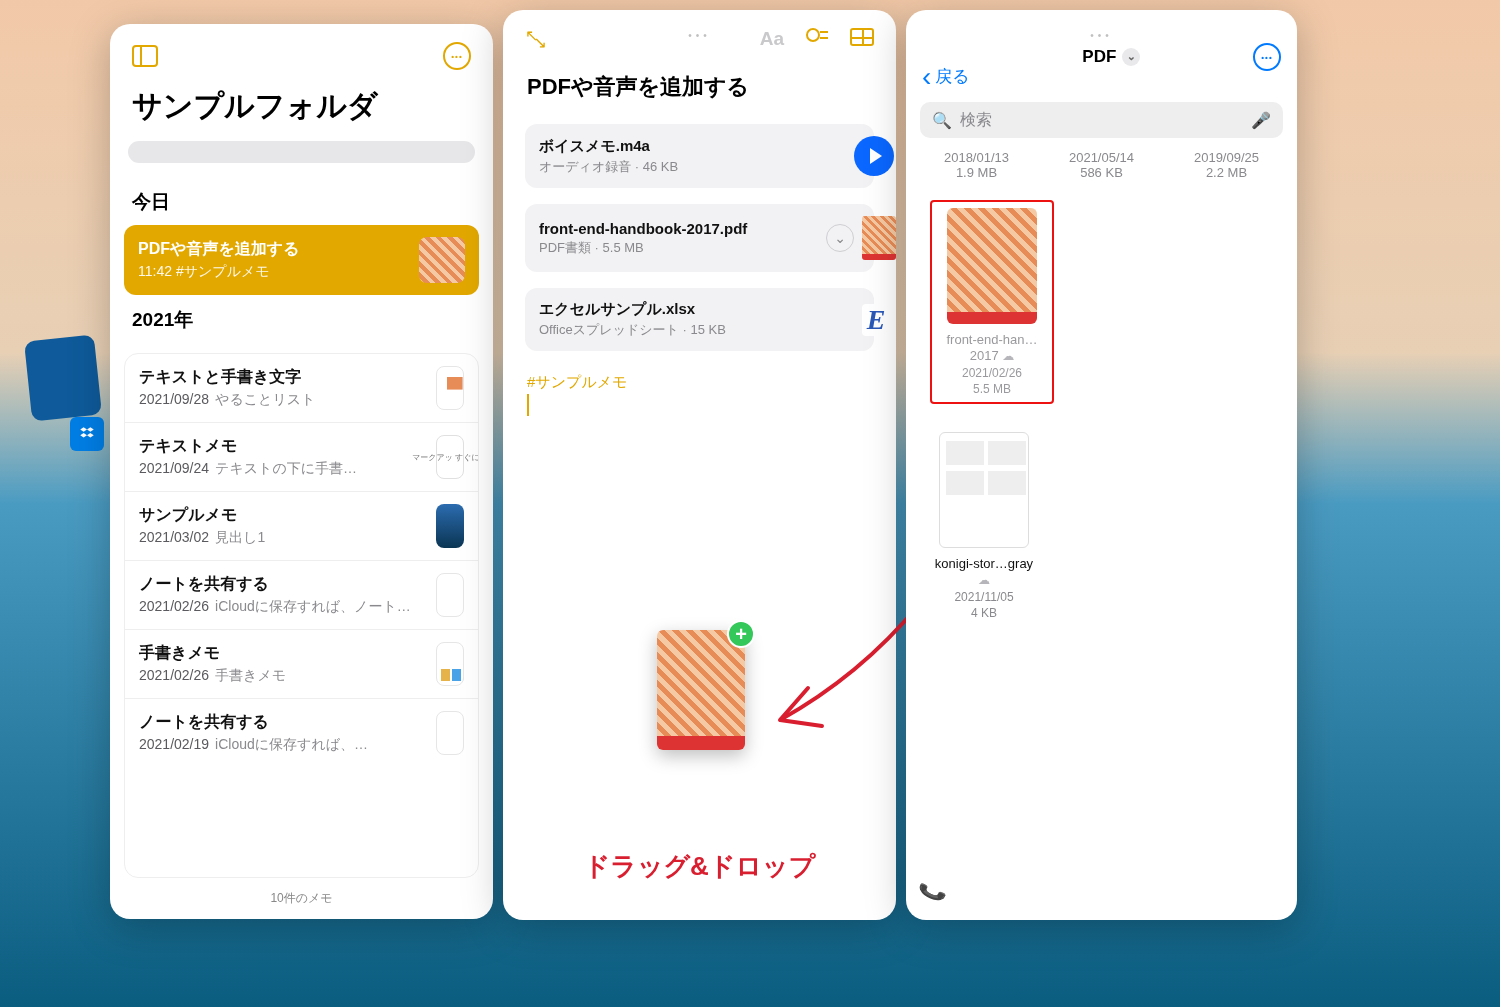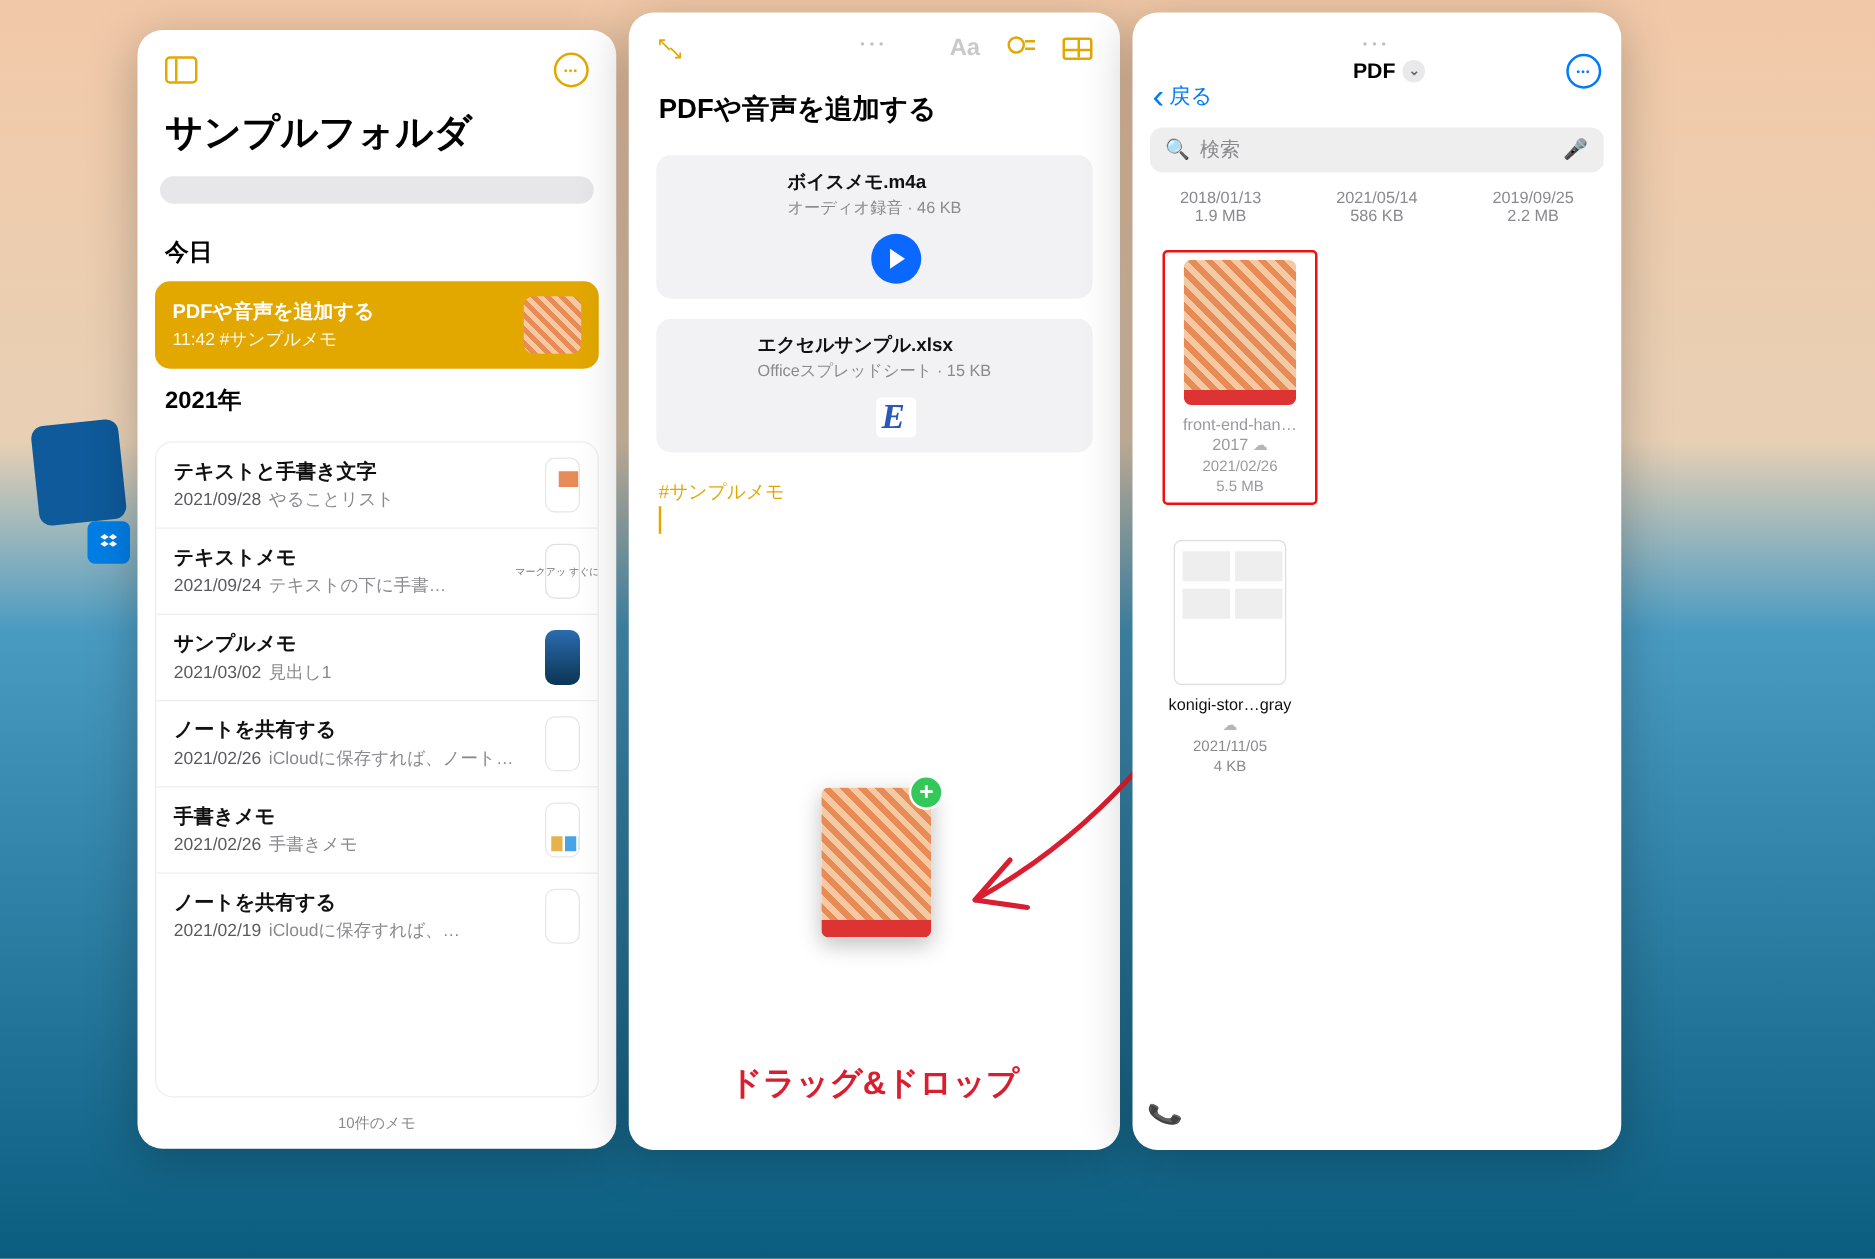--- a/index.html
+++ b/index.html
@@ -38,34 +38,34 @@
  .th-a   { background:#fff; border:1px solid #e6e6e6; background-image:linear-gradient(#e88c57,#e88c57); background-size:60% 30%; background-position:10px 10px; background-repeat:no-repeat;}
  .th-b   { background:#fff; border:1px solid #e0e0e0; display:flex; align-items:center; justify-content:center; font-size:8px; color:#777; white-space:nowrap;}
  .th-c   { background:linear-gradient(#2b6cb0,#0b3553); }
  .th-d   { background:#fff; border:1px solid #e6e6e6; }
  .th-e   { background:#fff; border:1px solid #e6e6e6; background-image:linear-gradient(#e6b24a,#e6b24a),linear-gradient(#4aa3e6,#4aa3e6),linear-gradient(#5bc76b,#5bc76b),linear-gradient(#d65a5a,#d65a5a); background-size:9px 12px; background-position:4px 26px,15px 26px,26px 26px,37px 26px; background-repeat:no-repeat;}
  .th-f   { background:repeating-linear-gradient(45deg,#f5c9a3,#f5c9a3 4px,#e88c57 4px,#e88c57 8px); }
  .count  { text-align:center; font-size:12px; color:#888; padding:12px 0; }
 
  
  .mid    { left:503px; top:10px; width:393px; height:910px; }
- .mid .tb{ display:flex; align-items:center; gap:22px; padding:18px 22px 8px; }
+ .mid .tb{ display:flex; gap:22px; padding:18px 22px 8px; }
  .spacer { flex:1; }
  .ic-exp { width:22px; height:22px; position:relative; }
  .ic-exp::before{ content:"↖"; position:absolute; left:0; top:-2px; color:#e2a800; font-size:16px; }
  .ic-exp::after { content:"↘"; position:absolute; right:0; bottom:-2px; color:#e2a800; font-size:16px; }
  .ic-aa  { color:#c9c9cc; font-size:19px; font-weight:600; }
  .ic-chk { width:22px; height:20px; position:relative; }
  .ic-chk::before{ content:""; position:absolute; left:0; top:0; width:10px; height:10px; border:2px solid #e2a800; border-radius:50%;}
  .ic-chk::after { content:""; position:absolute; right:0; top:3px; width:8px; height:2px; background:#e2a800; box-shadow:0 6px 0 #e2a800;}
  .ic-tbl { width:24px; height:18px; border:2px solid #e2a800; border-radius:3px; position:relative;}
  .ic-tbl::before{ content:""; position:absolute; left:50%; top:0; bottom:0; width:2px; background:#e2a800;}
  .ic-tbl::after { content:""; position:absolute; top:50%; left:0; right:0; height:2px; background:#e2a800;}
  .mid h2 { font-size:22px; font-weight:700; padding:14px 24px 22px; }
- .att    { margin:0 22px 16px; background:#f2f2f4; border-radius:12px; padding:12px 14px; display:flex; align-items:center; gap:12px;flex-direction:column; }
+ .att    { margin:0 22px 16px; background:#f2f2f4; border-radius:12px; padding:12px 14px; display:flex; align-items:center; gap:12px; }
  .att-t  { font-size:15px; font-weight:600; color:#111;}
  .att-s  { font-size:13px; color:#8a8a8e; margin-top:2px;}
  .att-m  { flex:1; }
  .play   { width:40px; height:40px; border-radius:50%; background:#0a67ff; display:flex; align-items:center; justify-content:center; margin-right:-34px;}
  .play::before{ content:""; border-left:12px solid #fff; border-top:8px solid transparent; border-bottom:8px solid transparent; margin-left:3px;}
  .chev   { width:28px; height:28px; border:1px solid #cfcfd3; border-radius:50%; display:flex; align-items:center; justify-content:center; color:#8a8a8e; font-size:14px; margin-right:-4px;}
  .chev::after{ content:"⌄"; }
  .th-book{ width:34px; height:44px; margin-right:-36px; border-radius:3px; background:repeating-linear-gradient(45deg,#f5c9a3,#f5c9a3 3px,#e88c57 3px,#e88c57 6px); border-bottom:6px solid #d33;}
  .th-xls { width:32px; height:32px; margin-right:-34px; color:#2a58b8; font-style:italic; font-family:Georgia,serif; font-size:28px; font-weight:bold; background:#fff; border-radius:4px; display:flex; align-items:center; justify-content:center; padding-right:4px;}
  .tag    { color:#e2a800; font-size:15px; padding:6px 24px 0;}
@@ -196,20 +196,28 @@
   <h2>PDFや音声を追加する</h2>
 
   <div class="att">
     <div class="att-m">
       <div class="att-t">ボイスメモ.m4a</div>
       <div class="att-s">オーディオ録音 · 46 KB</div>
     </div>
     <div class="play"></div>
   </div>
 
+  <div class="att">
+    <div class="att-m">
+      <div class="att-t">front-end-handbook-2017.pdf</div>
+      <div class="att-s">PDF書類 · 5.5 MB</div>
+    </div>
+    <div class="chev"></div>
+    <div class="th-book"></div>
+  </div>
 
   <div class="att">
     <div class="att-m">
       <div class="att-t">エクセルサンプル.xlsx</div>
       <div class="att-s">Officeスプレッドシート · 15 KB</div>
     </div>
     <div class="th-xls">E</div>
   </div>
 
   <div class="tag">#サンプルメモ</div>

